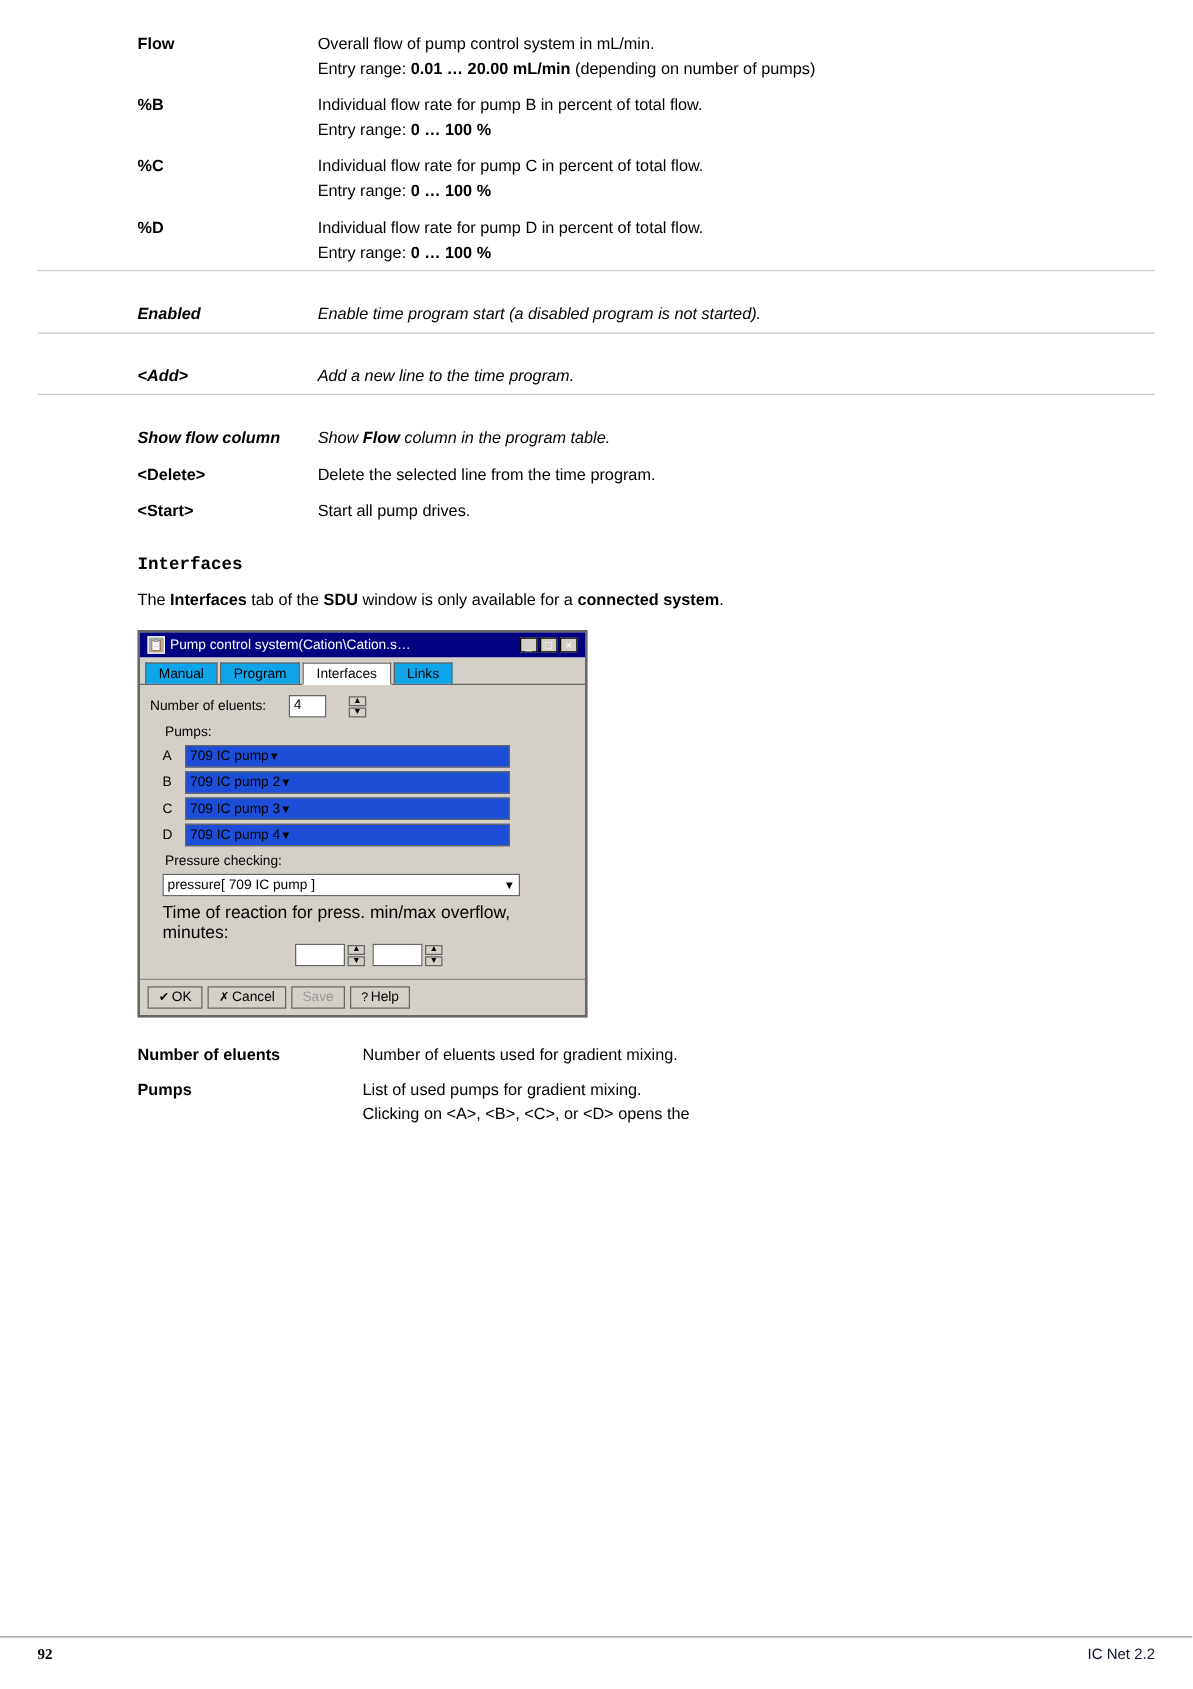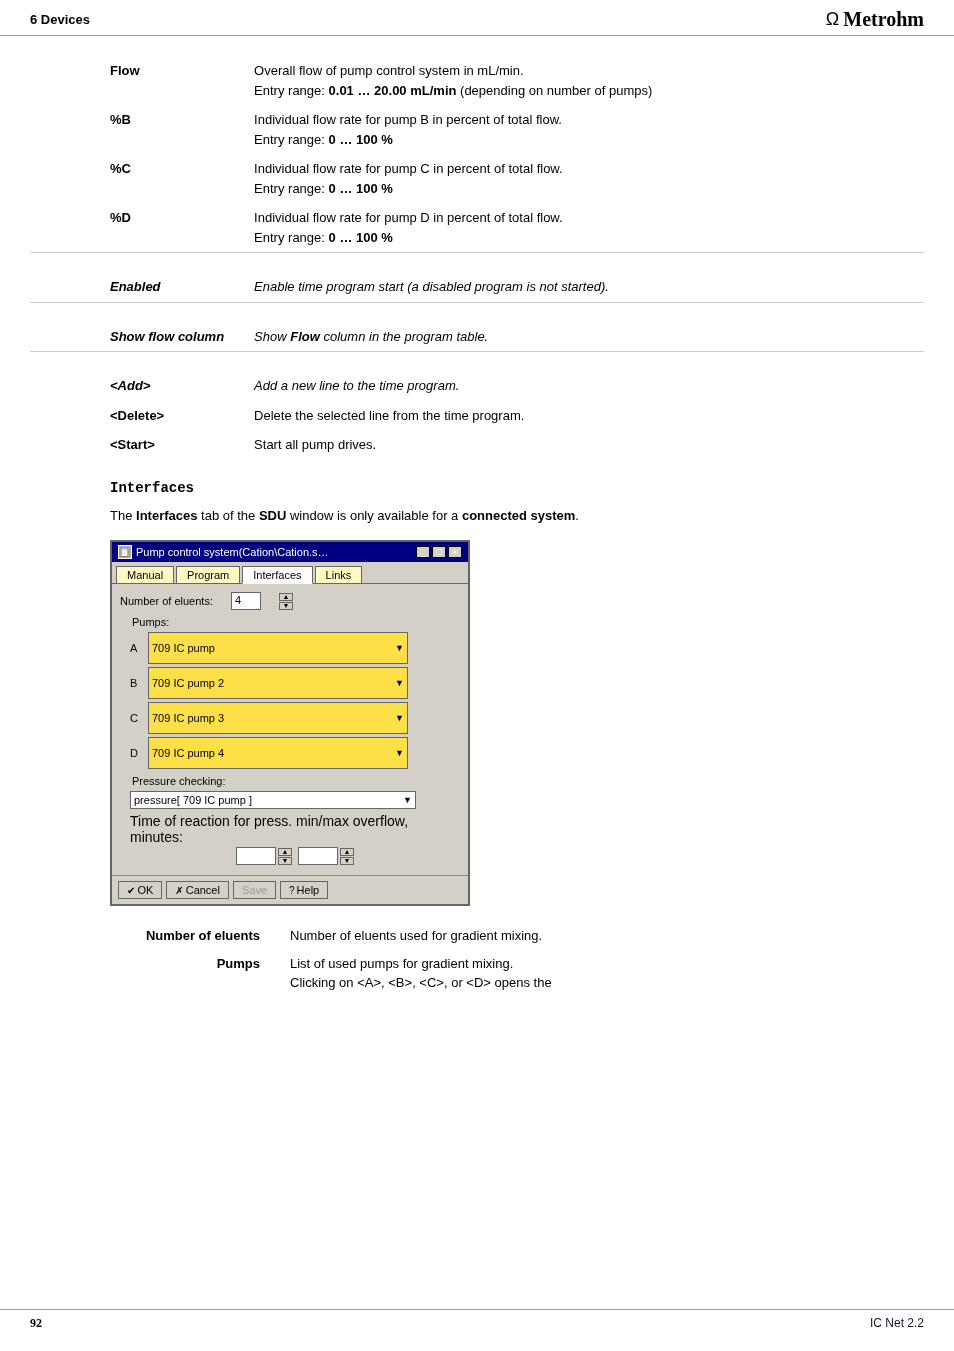--- a/index.html
+++ b/index.html
@@ -157,21 +157,21 @@
     
     .window-tabs {
       display: flex;
       background: #d4d0c8;
       padding: 4px 4px 0 4px;
       gap: 2px;
       border-bottom: 1px solid #666;
     }
     .window-tab {
       padding: 2px 10px;
-      background: #fef9c3;
+      background: #0ea5e9;
       border: 1px solid #666;
       border-bottom: none;
       font-size: 11px;
       cursor: pointer;
     }
     .window-tab.active {
       background: #fff;
       border-bottom: 1px solid #fff;
       margin-bottom: -1px;
     }
@@ -229,29 +229,28 @@
       align-items: center;
       margin-bottom: 3px;
       gap: 4px;
       padding-left: 10px;
     }
     .pump-letter {
       font-size: 11px;
       width: 14px;
     }
     .pump-select {
-      background: #fde047;
+      background: #1d4ed8;
       border: 1px solid #666;
       font-size: 11px;
       padding: 1px 3px;
       width: 260px;
-      height: 32px;
-      display: flex;
-      align-items: center;
-      justify-content: space-between;
+      height: 18px;
+      display: flex;
+      align-items: center;
     }
     .dropdown-arrow {
       font-size: 9px;
       color: #000;
     }
 
     .pressure-section {
       margin-top: 6px;
     }
     .pressure-select {
@@ -327,21 +326,20 @@
     .desc-table td {
       vertical-align: top;
       padding: 4px 10px 4px 0;
       line-height: 1.5;
       font-size: 13px;
     }
     .desc-table td:first-child {
       font-weight: bold;
       white-space: nowrap;
       width: 160px;
-      text-align: right;
     }
     .desc-table td:last-child {
       padding-left: 20px;
       margin-top: 40px;
     }
 
     
     .page-footer {
       position: absolute;
       bottom: 20px;
@@ -360,27 +358,20 @@
     }
     .page-footer .doc-name {
       color: #0f172a;
     }
   </style>
 </head>
 <body>
 
 <div class="page">
 
-  <div class="header">
-    <span class="header-left">6   Devices</span>
-    <div class="header-right metrohm-logo">
-      <span class="logo-symbol">Ω</span>
-      <span class="logo-text">Metrohm</span>
-    </div>
-  </div>
 
   <div class="content">
 
     <table class="param-table">
       <tbody>
 
         <tr>
           <td><b>Flow</b></td>
           <td>
             Overall flow of pump control system in mL/min.<br>
@@ -413,30 +404,30 @@
         </tr>
 
         <tr class="separator">
           <td><b>Enabled</b></td>
           <td>
             Enable time program start (a disabled program is not started).
           </td>
         </tr>
 
         <tr class="separator">
+          <td><b>&lt;Add&gt;</b></td>
+          <td>
+            Add a new line to the time program.
+          </td>
+        </tr>
+
+        <tr class="separator">
           <td><b>Show flow column</b></td>
           <td>
             Show <b>Flow</b> column in the program table.
-          </td>
-        </tr>
-
-        <tr class="separator">
-          <td><b>&lt;Add&gt;</b></td>
-          <td>
-            Add a new line to the time program.
           </td>
         </tr>
 
         <tr>
           <td><b>&lt;Delete&gt;</b></td>
           <td>
             Delete the selected line from the time program.
           </td>
         </tr>
 

